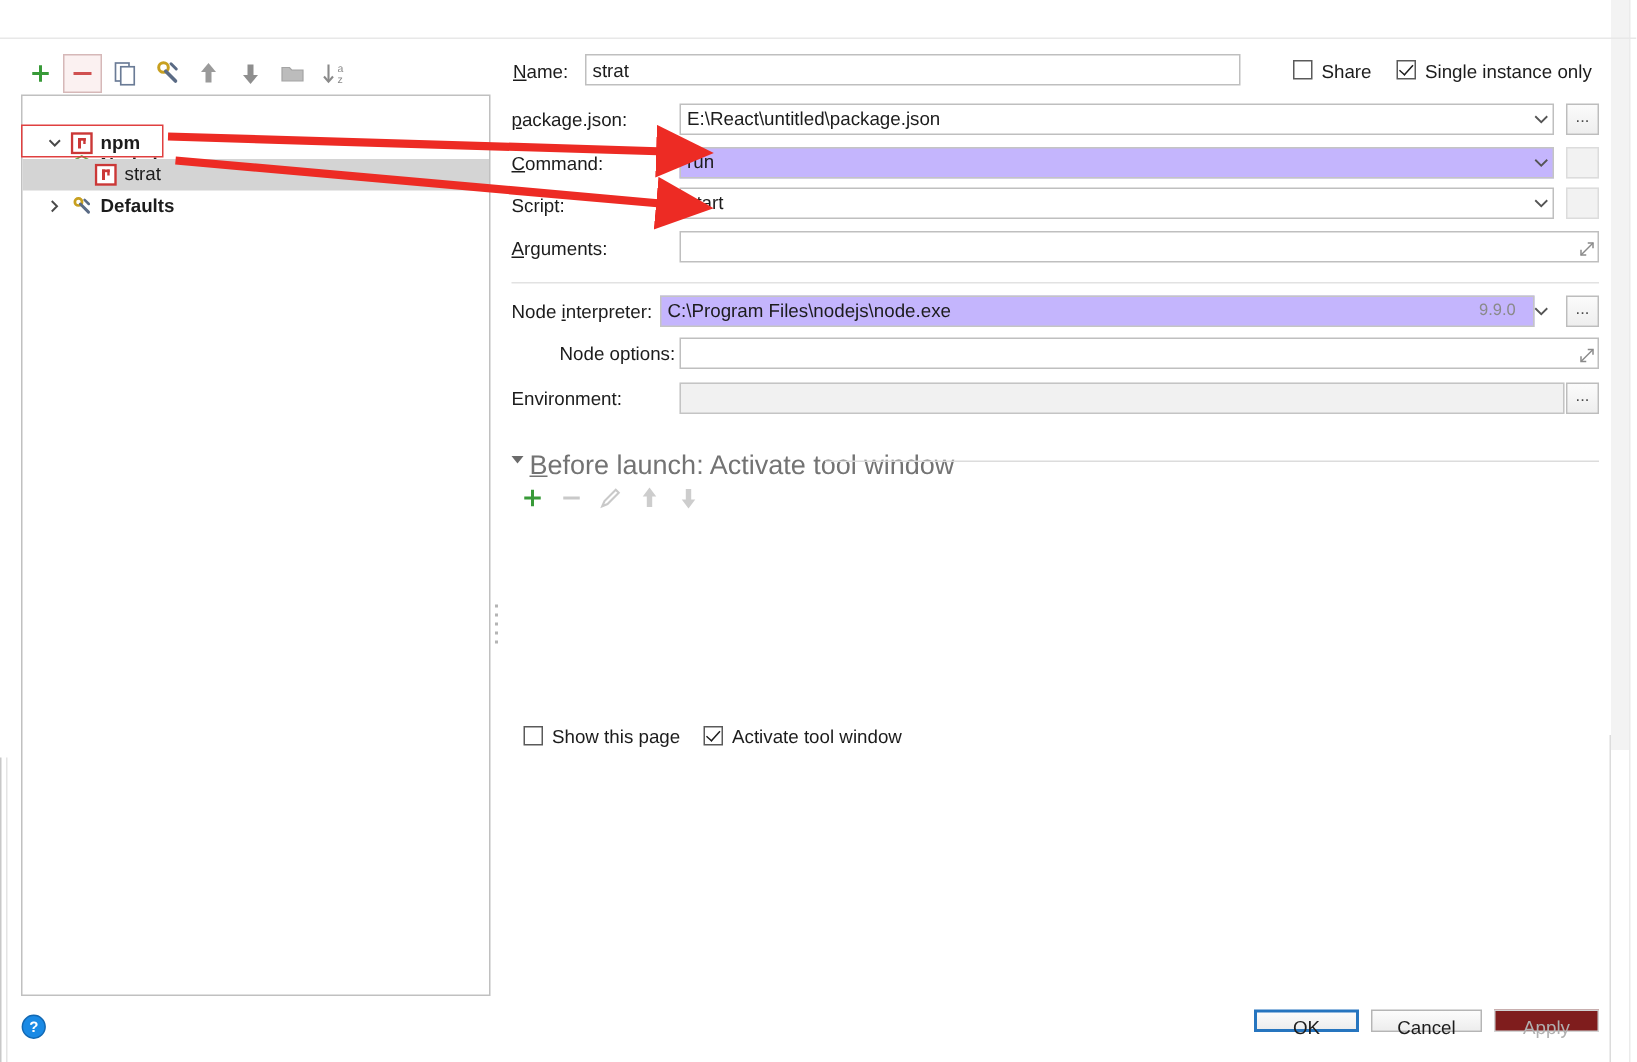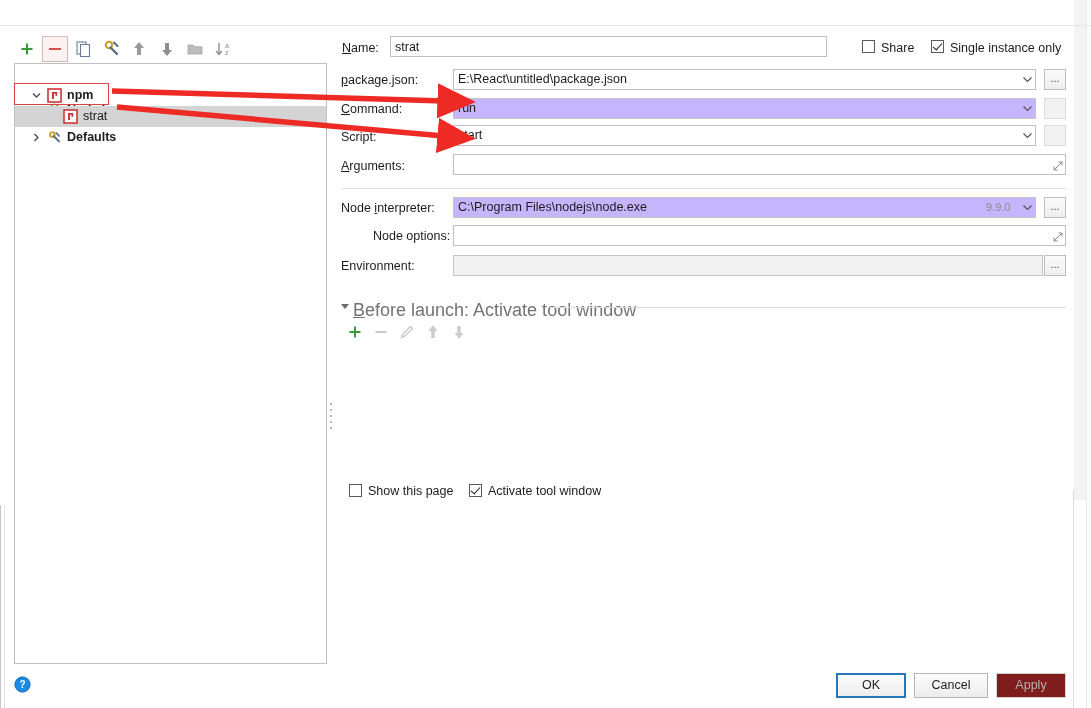--- a/index.html
+++ b/index.html
@@ -71,21 +71,21 @@
             border:1px solid #c9c9c9;background:#fdfdfd;box-sizing:border-box;}
   .task-empty{position:absolute;left:0;top:38px;width:718px;text-align:center;font-size:12.5px;color:#b4b4b4;}
 
   
   .cb{position:absolute;width:13px;height:13px;border:1px solid #5a5a5a;background:#fff;box-sizing:border-box;}
   .cb.checked::after{content:"";position:absolute;left:3px;top:0px;width:4px;height:8px;
     border:solid #1c1c1c;border-width:0 1.6px 1.6px 0;transform:rotate(42deg);}
 
   
   .help-ico{position:absolute;left:14px;top:676px;width:17px;height:17px;cursor:default;}
-  .btn{position:absolute;box-sizing:border-box;height:25px;border:1px solid #b5b5b5;
+  .btn{position:absolute;box-sizing:border-box;height:15px;border:1px solid #b5b5b5;
        background:linear-gradient(#fcfcfc,#ededed);font-size:12.5px;color:#1c1c1c;
        font-family:"Liberation Sans", sans-serif;text-align:center;line-height:23px;cursor:default;}
   .btn.focus{border:2px solid #2675bf;line-height:21px;}
   .btn.disabled{color:#b0b0b0;background:#7f1d1d;border-color:#d2d2d2;}
 
   
   .anno{position:absolute;left:0;top:0;width:1091px;height:708px;pointer-events:none;}
 </style>
 </head>
 <body>
@@ -275,21 +275,21 @@
     <svg width="10" height="10" viewBox="0 0 10 10">
       <path d="M1 9 L9 1" stroke="#8a8a8a" stroke-width="1"></path>
       <polyline points="5.5,1 9,1 9,4.5" fill="none" stroke="#8a8a8a" stroke-width="1"></polyline>
       <polyline points="1,5.5 1,9 4.5,9" fill="none" stroke="#8a8a8a" stroke-width="1"></polyline>
     </svg>
   </span>
 
   <div class="hr" style="left:341px;top:188px;width:725px;"></div>
 
   <div class="lbl" style="left:341px;top:201px;">Node <u>i</u>nterpreter:</div>
-  <div class="field ro" style="left:453px;top:197px;width:583px;">C:\Program Files\nodejs\node.exe</div>
+  <div class="field ro" style="left:440px;top:197px;width:583px;">C:\Program Files\nodejs\node.exe</div>
   <div class="ver-txt" style="left:986px;top:201px;">9.9.0</div>
   <span class="combo-arrow" style="left:1022px;top:202px;">
     <svg width="11" height="11" viewBox="0 0 11 11">
         <polyline points="1.5,3.5 5.5,7.5 9.5,3.5" fill="none" stroke="#555" stroke-width="1.2"></polyline>
       </svg>
   </span>
   <div class="dots-btn" style="left:1044px;top:197px;">...</div>
 
   <div class="lbl" style="left:341px;top:229px;margin-left:32px;">Node options:</div>
   <div class="field" style="left:453px;top:225px;width:613px;"></div>

